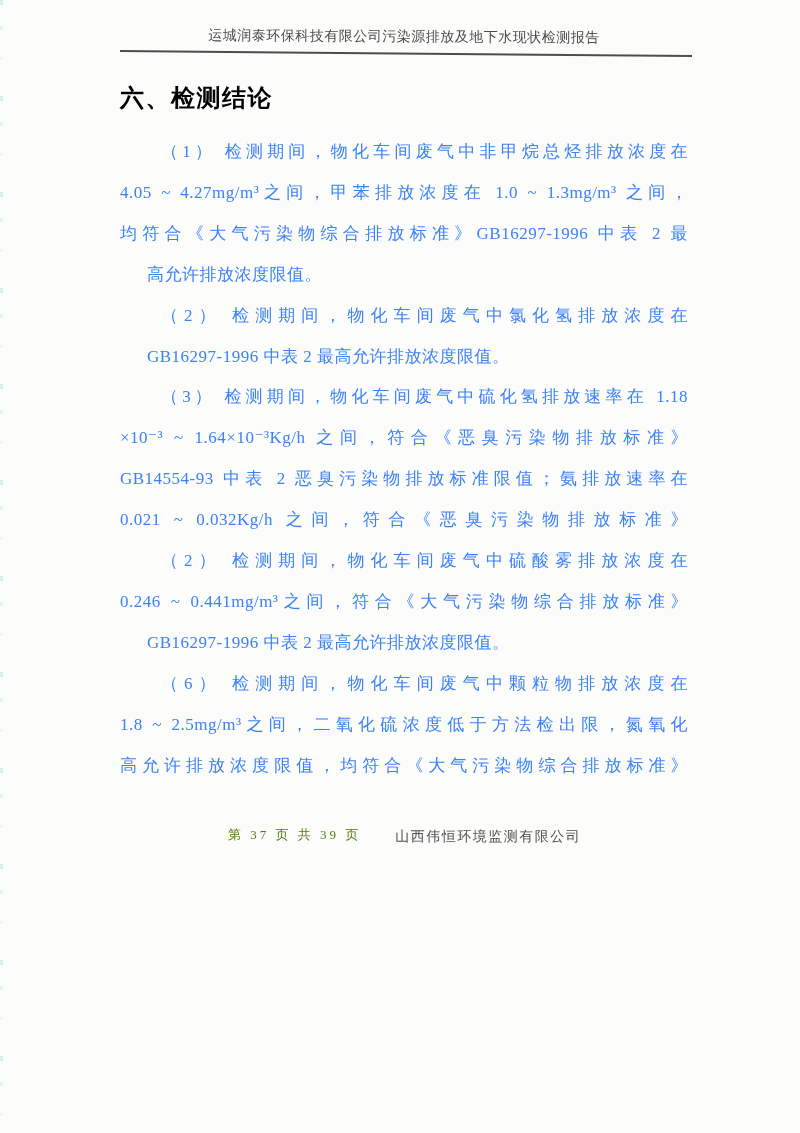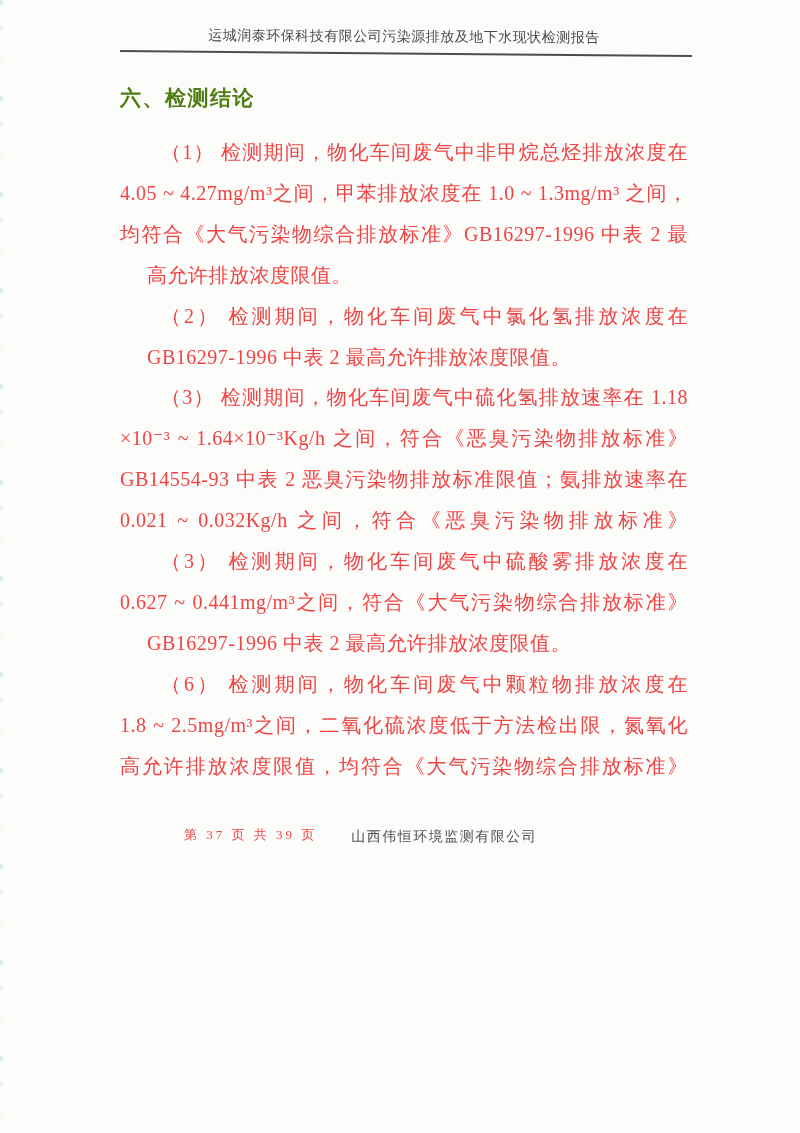--- a/index.html
+++ b/index.html
@@ -52,31 +52,31 @@
   .header-rule {
     margin-top: 3px;
     width: 572px;
     height: 2px;
     background: #4d4d4d;
     transform: rotate(0.5deg);
     transform-origin: left center;
   }
   .section-title {
     margin: 32px 0 0 0;
-    font-size: 21px;
+    font-size: 24px;
     line-height: 28px;
     font-weight: bold;
-    color: #4d7c0f;
+    color: #000000;
     letter-spacing: 1.5px;
   }
   .paragraphs {
     margin-top: 20px;
-    font-size: 20px;
+    font-size: 17px;
     line-height: 40.9px;
-    color: #ef4444;
+    color: #3b82f6;
     letter-spacing: 0.5px;
   }
   .line {
     text-align: justify;
     text-align-last: justify;
   }
   .line.first {
     padding-left: 41px;
   }
   .line.last {
@@ -85,22 +85,23 @@
   }
   .footer {
     margin-top: 39px;
     padding-left: 64px;
     display: flex;
     align-items: baseline;
     white-space: nowrap;
   }
   .page-info {
     font-size: 13px;
-    color: #ef4444;
+    color: #4d7c0f;
     letter-spacing: 3px;
+    margin-left: 44px;
   }
   .company {
     margin-left: 34px;
     font-size: 14px;
     color: #4f4f4f;
     letter-spacing: 1.5px;
     position: relative;
     top: 2px;
   }
 </style>
@@ -135,22 +136,22 @@
 
       <div class="para">
         <div class="line first">（3） 检测期间，物化车间废气中硫化氢排放速率在 1.18</div>
         <div class="line">×10⁻³ ~ 1.64×10⁻³Kg/h 之间，符合《恶臭污染物排放标准》</div>
         <div class="line">GB14554-93 中表 2 恶臭污染物排放标准限值；氨排放速率在</div>
         <div class="line">0.021 ~ 0.032Kg/h 之间，符合《恶臭污染物排放标准》</div>
       </div>
 
 
       <div class="para">
-        <div class="line first">（3） 检测期间，物化车间废气中硫酸雾排放浓度在</div>
-        <div class="line">0.627 ~ 0.441mg/m³之间，符合《大气污染物综合排放标准》</div>
+        <div class="line first">（2） 检测期间，物化车间废气中硫酸雾排放浓度在</div>
+        <div class="line">0.246 ~ 0.441mg/m³之间，符合《大气污染物综合排放标准》</div>
         <div class="line last">GB16297-1996 中表 2 最高允许排放浓度限值。</div>
       </div>
 
       <div class="para">
         <div class="line first">（6） 检测期间，物化车间废气中颗粒物排放浓度在</div>
         <div class="line">1.8 ~ 2.5mg/m³之间，二氧化硫浓度低于方法检出限，氮氧化</div>
         <div class="line">高允许排放浓度限值，均符合《大气污染物综合排放标准》</div>
       </div>
 
     </div>

